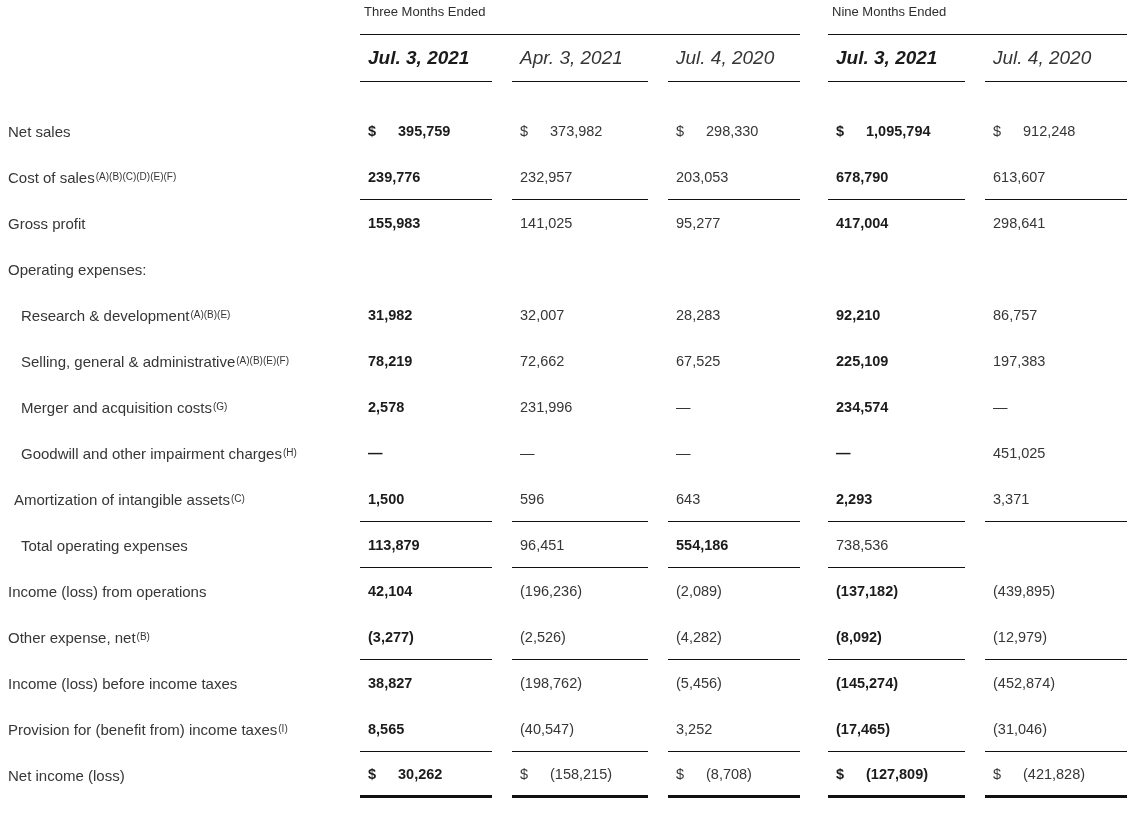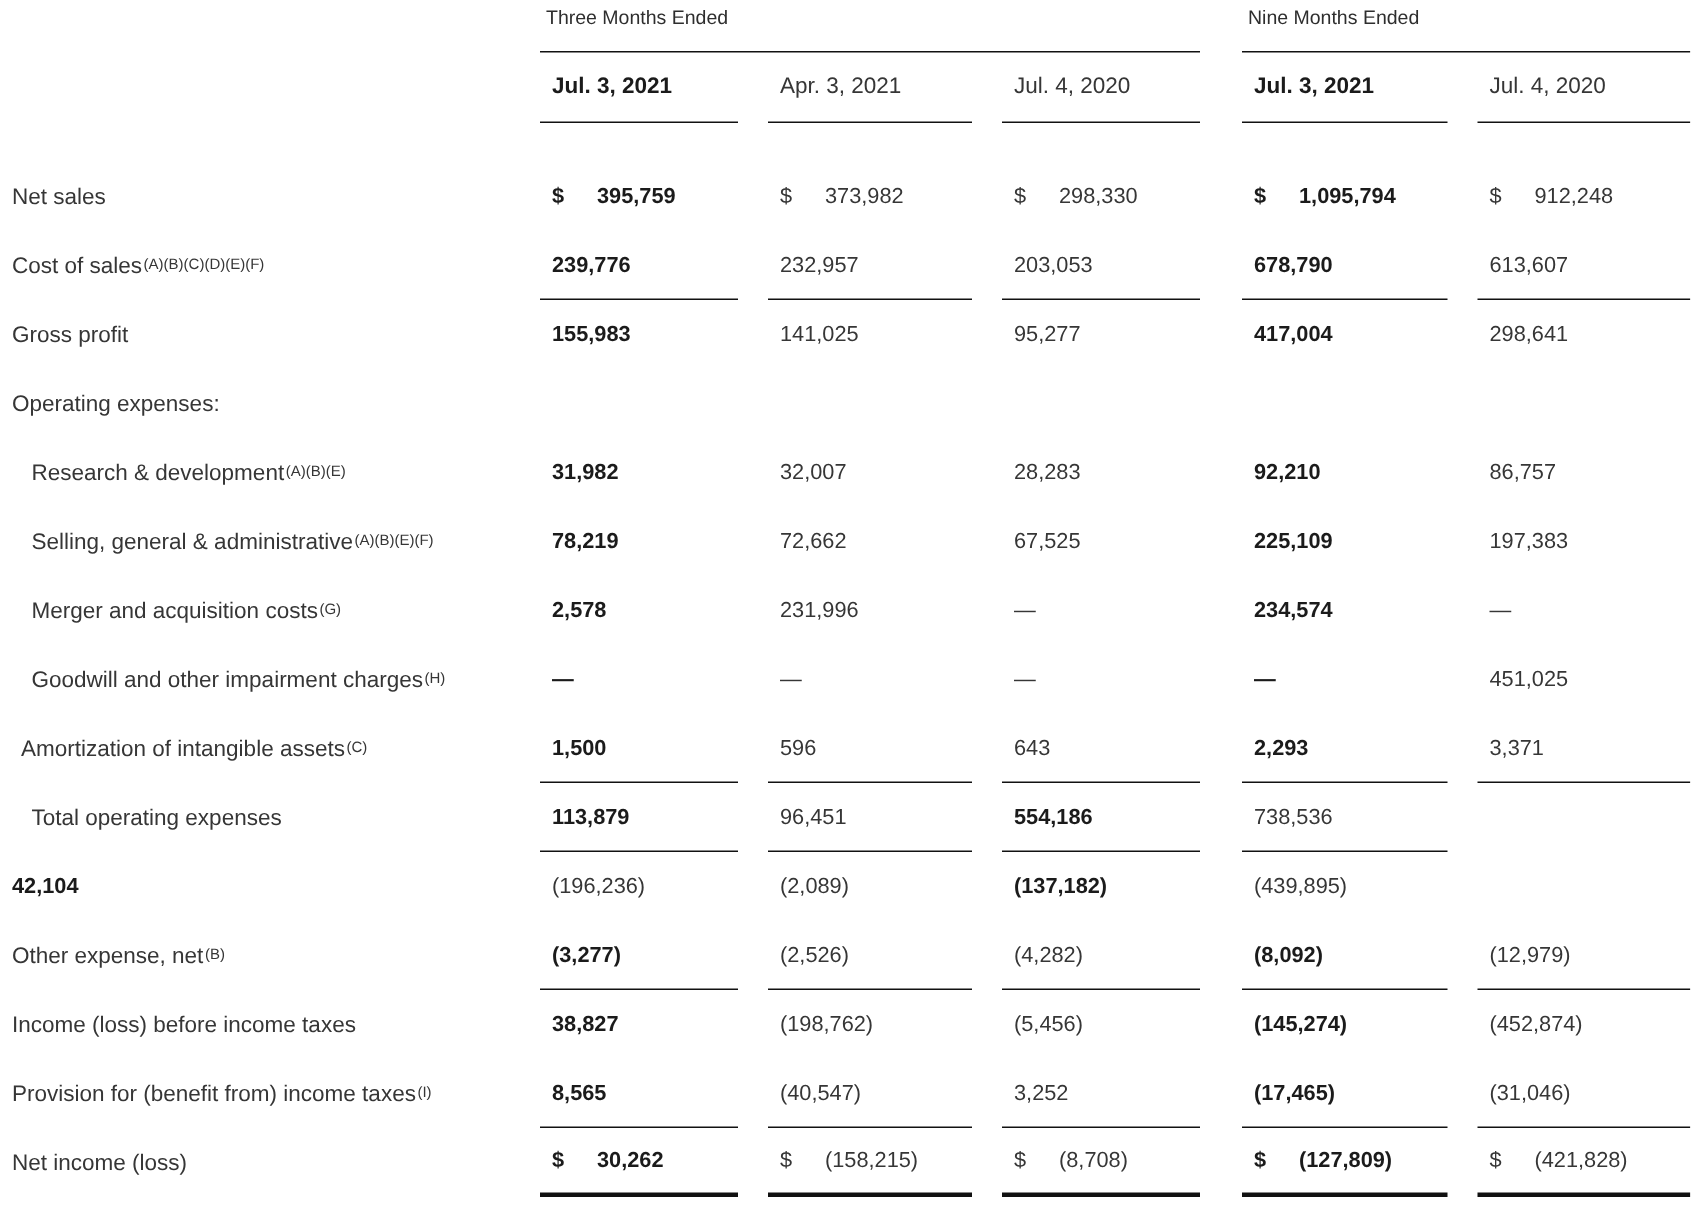--- a/index.html
+++ b/index.html
@@ -30,21 +30,21 @@
   .row > .cell:nth-child(6){padding-right:0;}
   .inner{height:100%;display:flex;align-items:center;padding-left:8px;box-sizing:border-box;}
   .inner.rule1{border-bottom:1.5px solid #111;}
   .inner.rule3{border-bottom:3px solid #111;}
   .lblcell{display:flex;align-items:center;padding-left:8px;font-size:15px;box-sizing:border-box;}
   .ind1{padding-left:21px;text-align:center;}
   .ind2{padding-left:14px;}
   .sup{font-size:10px;vertical-align:5px;line-height:0;margin-left:1px;}
   .spacer{height:26px;}
   .val,.hval{font-size:14.5px;color:#363636;}
-  .hval{font-size:15px;}
+  .hval{font-size:19px;font-style:italic;}
   .dollar{display:inline-block;width:30px;font-size:14.5px;color:#363636;}
   .b{font-weight:700;color:#1b1b1b;}
 </style>
 </head>
 <body>
 
 <div class="sheet">
 
   <div class="grow">
     <div class="gcell"></div>
@@ -382,20 +382,23 @@
             <span class="val b">554,186</span>
           </div>
         </div>
         <div class="cell">
           <div class="inner rule1">
             <span class="val">738,536</span>
           </div>
         </div>
       </div>
       <div class="row">
+        <div class="cell lblcell">
+          <span>Income (loss) from operations</span>
+        </div>
         <div class="cell">
           <div class="inner">
             <span class="val b">42,104</span>
           </div>
         </div>
         <div class="cell">
           <div class="inner">
             <span class="val">(196,236)</span>
           </div>
         </div>

